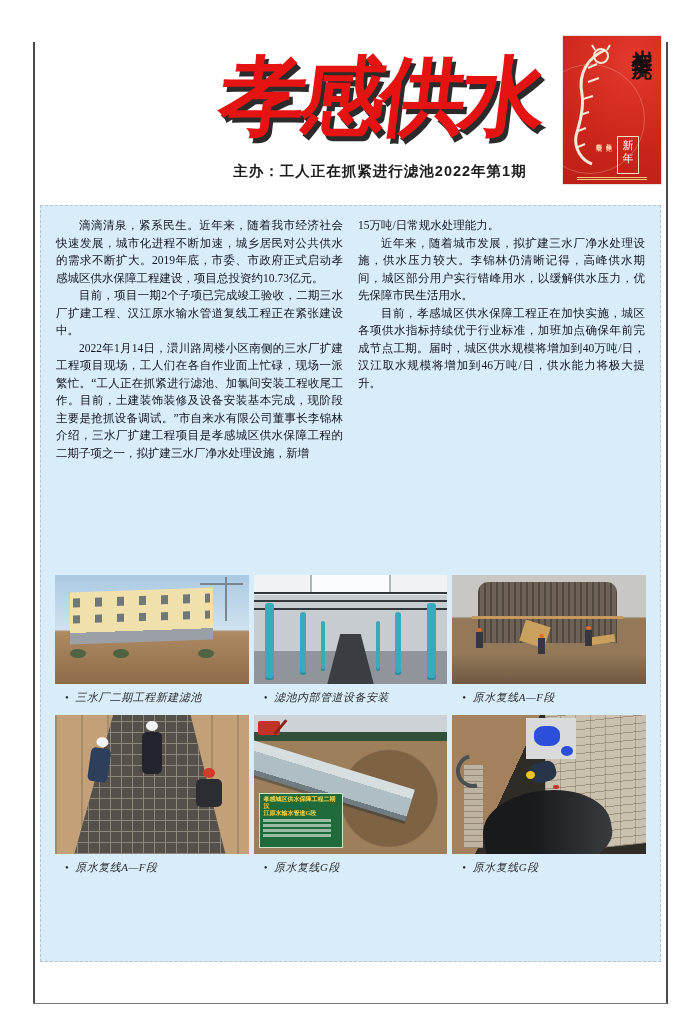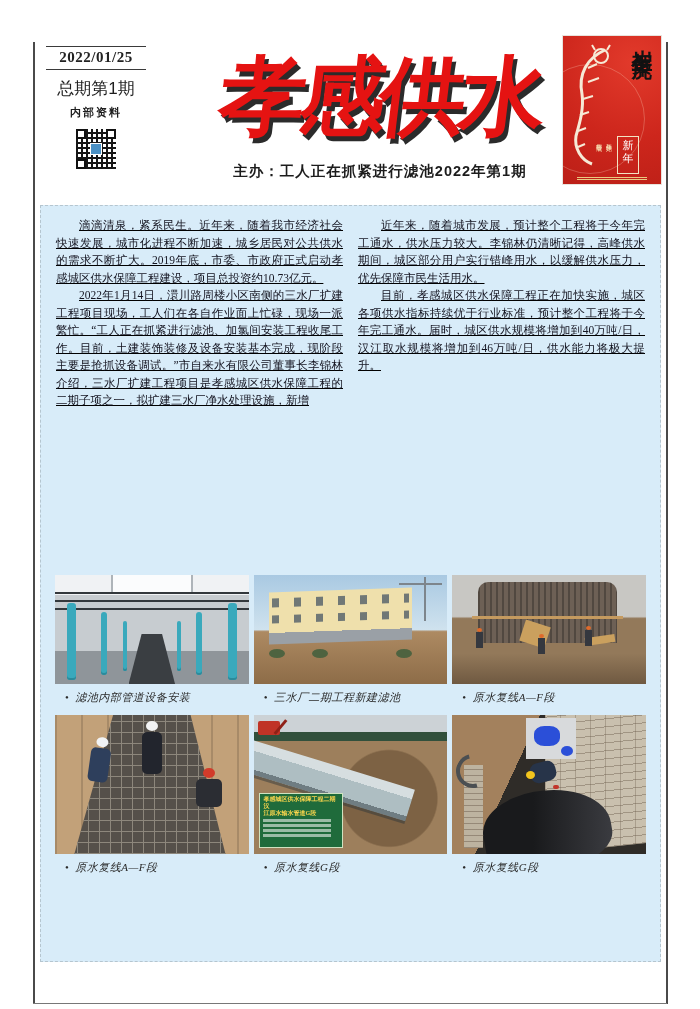--- a/index.html
+++ b/index.html
@@ -56,21 +56,21 @@
 
   
   .panel { position:absolute; left:40px; top:205px; width:621px; height:757px;
            background:#d8ecf9; border:1px dashed #b5c5cf; padding:0 14px; }
 
   .article-title { margin-top:15px; text-align:center;
                    font-family:"Liberation Sans","DejaVu Sans",sans-serif;
                    font-size:25px; font-weight:bold; color:#262626; letter-spacing:1px; }
 
   .columns { display:flex; gap:15px; margin-top:11px; height:350px; overflow:hidden; padding:0 1px; }
-  .col { flex:1;text-decoration:underline; }
+  .col { flex:1; }
   .para { font-size:11.5px; line-height:17.5px; color:#141420; text-align:justify; }
   .para.indent { text-indent:2em; }
 
   
   .photo-row { display:flex; gap:5px; margin-top:8px; }
   .photo-cell { flex:1; min-width:0; }
   .photo { position:relative; overflow:hidden; height:109px; }
   .photo.tall { height:139px; }
   .caption { font-size:11px; font-style:italic; color:#2a2a2a; margin:6px 0 2px 10px;
              letter-spacing:.5px; white-space:nowrap; overflow:hidden; }
@@ -167,31 +167,20 @@
 </style>
 </head>
 <body>
 
 <div class="page">
   <div class="rule-v rule-left"></div>
   <div class="rule-v rule-right"></div>
   <div class="rule-bottom"></div>
 
   <div class="header">
-    <div class="date-block">
-      <div class="date-line">2022/01/25</div>
-      <div class="issue-line">总期第1期</div>
-      <div class="class-line">内部资料</div>
-      <div class="qr">
-        <div class="finder f1"></div>
-        <div class="finder f2"></div>
-        <div class="finder f3"></div>
-        <div class="center"></div>
-      </div>
-    </div>
 
     <div class="masthead">孝感供水</div>
 
     <div class="publisher">
       <span>主办：工人正在抓紧进行滤池</span><span class="edition">2022年第1期</span>
     </div>
 
     <div class="poster">
       <div class="ring"></div>
       <svg viewBox="0 0 52 134">
@@ -209,56 +198,58 @@
       <div class="bless" style="right:58px">心想事成</div>
       <div class="gold-bar"></div>
     </div>
   </div>
 
   <div class="panel">
 
     <div class="columns">
       <div class="col">
         <p class="para indent">滴滴清泉，紧系民生。近年来，随着我市经济社会快速发展，城市化进程不断加速，城乡居民对公共供水的需求不断扩大。2019年底，市委、市政府正式启动孝感城区供水保障工程建设，项目总投资约10.73亿元。</p>
+        <p class="para indent">目前，项目一期2个子项已完成竣工验收，二期三水厂扩建工程、汉江原水输水管道复线工程正在紧张建设中。</p>
         <p class="para indent">2022年1月14日，澴川路周楼小区南侧的三水厂扩建工程项目现场，工人们在各自作业面上忙碌，现场一派繁忙。“工人正在抓紧进行滤池、加氯间安装工程收尾工作。目前，土建装饰装修及设备安装基本完成，现阶段主要是抢抓设备调试。”市自来水有限公司董事长李锦林介绍，三水厂扩建工程项目是孝感城区供水保障工程的二期子项之一，拟扩建三水厂净水处理设施，新增</p>
       </div>
       <div class="col">
-        <p class="para indent">近年来，随着城市发展，预计整个工程将于今年完工通水，供水压力较大。李锦林仍清晰记得，高峰供水期间，城区部分用户实行错峰用水，以缓解供水压力，优先保障市民生活用水。</p>
-        <p class="para indent">目前，孝感城区供水保障工程正在加快实施，城区各项供水指标持续优于行业标准，预计整个工程将于今年完工通水。届时，城区供水规模将增加到40万吨/日，汉江取水规模将增加到46万吨/日，供水能力将极大提升。</p>
+        <p class="para">15万吨/日常规水处理能力。</p>
+        <p class="para indent">近年来，随着城市发展，拟扩建三水厂净水处理设施，供水压力较大。李锦林仍清晰记得，高峰供水期间，城区部分用户实行错峰用水，以缓解供水压力，优先保障市民生活用水。</p>
+        <p class="para indent">目前，孝感城区供水保障工程正在加快实施，城区各项供水指标持续优于行业标准，加班加点确保年前完成节点工期。届时，城区供水规模将增加到40万吨/日，汉江取水规模将增加到46万吨/日，供水能力将极大提升。</p>
       </div>
     </div>
 
     <div class="photo-row">
+      <div class="photo-cell">
+        <div class="photo ph1">
+          <div class="facade">
+            <div class="winrow w1"></div>
+            <div class="winrow w2"></div>
+          </div>
+          <div class="mast"></div>
+          <div class="jib"></div>
+          <div class="shrub s1"></div>
+          <div class="shrub s2"></div>
+          <div class="shrub s3"></div>
+        </div>
+        <div class="caption"><span class="bullet">•</span><span>三水厂二期工程新建滤池</span></div>
+      </div>
       <div class="photo-cell">
         <div class="photo ph2">
           <div class="skylight"></div>
           <div class="beams"></div>
           <div class="floor"></div>
           <div class="pipe pL1"></div>
           <div class="pipe pL2"></div>
           <div class="pipe pL3"></div>
           <div class="pipe pR1"></div>
           <div class="pipe pR2"></div>
           <div class="pipe pR3"></div>
         </div>
         <div class="caption"><span class="bullet">•</span><span>滤池内部管道设备安装</span></div>
-      </div>
-      <div class="photo-cell">
-        <div class="photo ph1">
-          <div class="facade">
-            <div class="winrow w1"></div>
-            <div class="winrow w2"></div>
-          </div>
-          <div class="mast"></div>
-          <div class="jib"></div>
-          <div class="shrub s1"></div>
-          <div class="shrub s2"></div>
-          <div class="shrub s3"></div>
-        </div>
-        <div class="caption"><span class="bullet">•</span><span>三水厂二期工程新建滤池</span></div>
       </div>
       <div class="photo-cell">
         <div class="photo ph3">
           <div class="drum"></div>
           <div class="band"></div>
           <div class="board b1"></div>
           <div class="board b2"></div>
           <div class="worker wk1">
               <i></i>
             </div>

